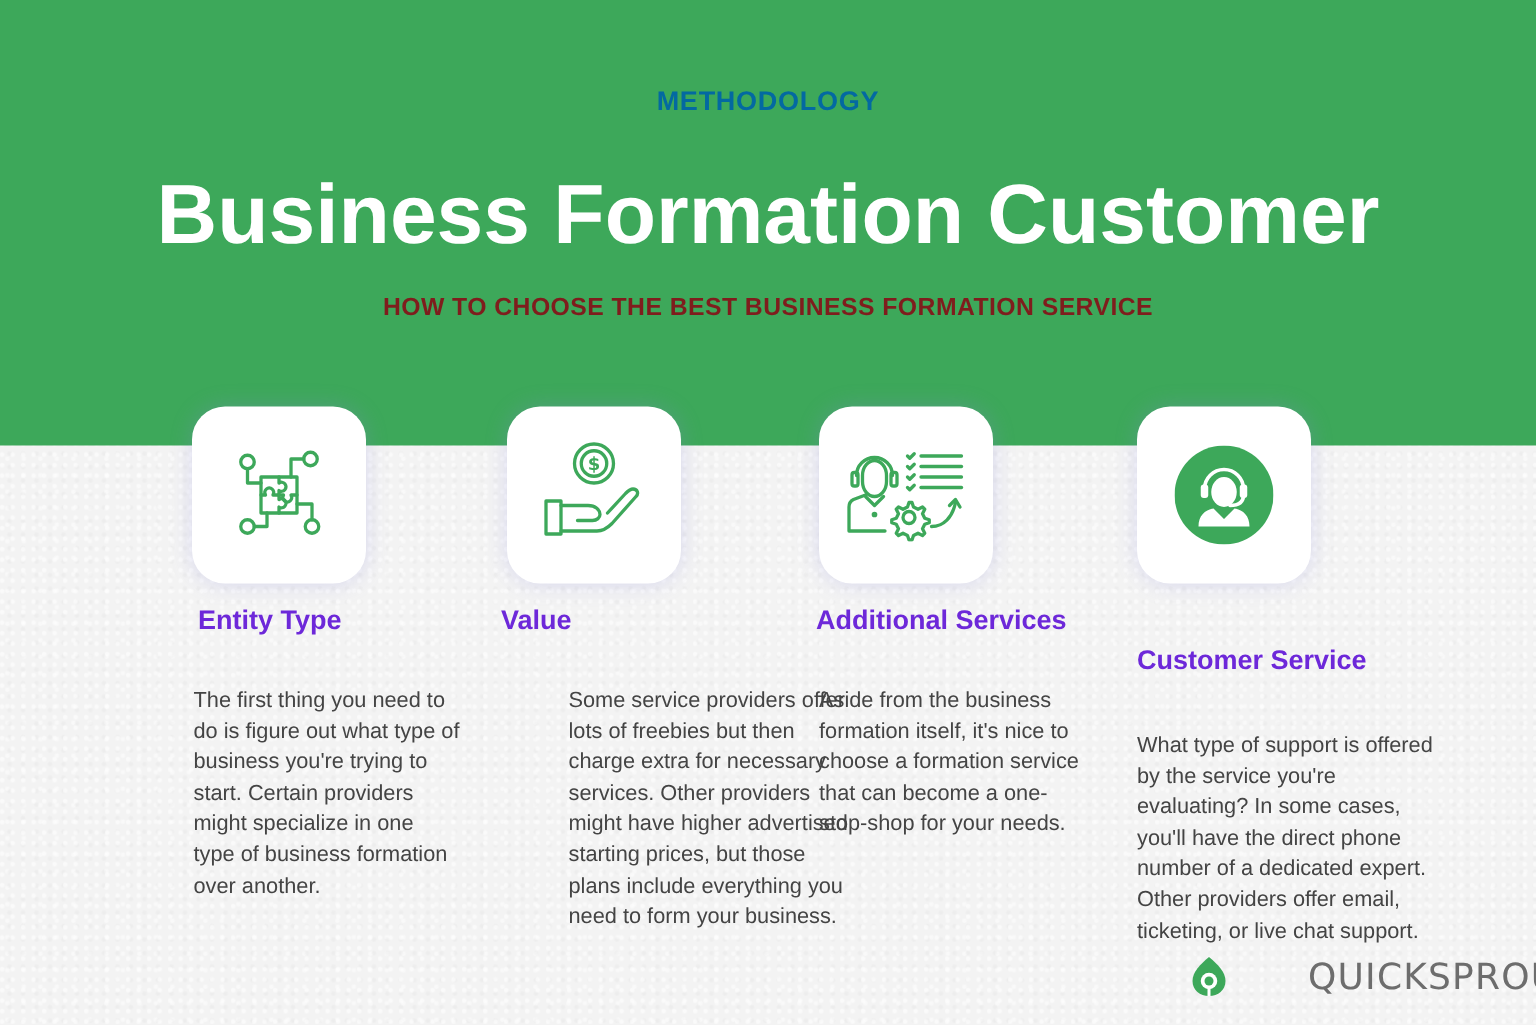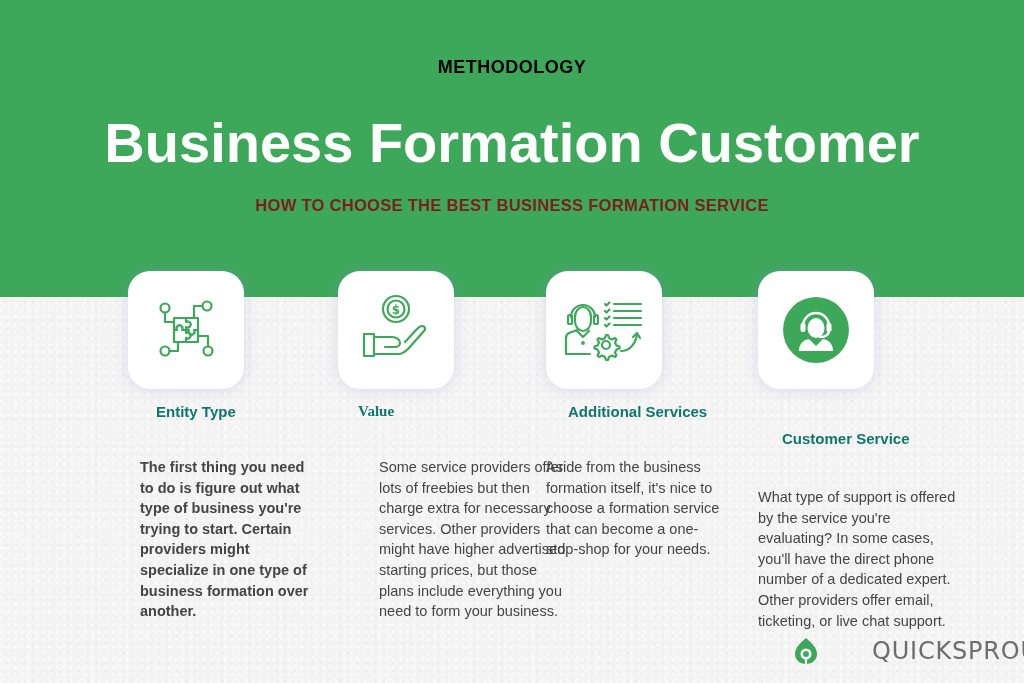--- a/index.html
+++ b/index.html
@@ -13,21 +13,21 @@
         radial-gradient(circle at 70% 60%, rgba(0,0,0,0.025) 0 1px, transparent 2px),
         radial-gradient(circle at 45% 80%, rgba(255,255,255,0.5) 0 1px, transparent 2px);
       background-size: 7px 7px, 9px 9px, 11px 11px;
     }
     .banner {
       position: absolute; left: 0; top: 0; width: 1024px; height: 297px;
       background: #3da85a;
     }
     .eyebrow {
       position: absolute; left: 0; width: 1024px; top: 57px;
-      text-align: center; color: #000000;
+      text-align: center; color: #0369a1;
       font-weight: bold; font-size: 18px; letter-spacing: 0.5px;
     }
     .title {
       position: absolute; left: 0; width: 1024px; top: 108px;
       text-align: center; color: #ffffff;
       font-weight: bold; font-size: 56px; letter-spacing: 0px;
       line-height: 70px;
     }
     .subtitle {
       position: absolute; left: 0; width: 1024px; top: 196px;
@@ -36,21 +36,21 @@
     }
     .card {
       position: absolute; top: 271px; width: 116px; height: 118px;
       background: #ffffff; border-radius: 22px;
       box-shadow: 0 0 14px rgba(140,140,220,0.28);
       display: flex; align-items: center; justify-content: center;
     }
     .card svg { display: block; }
     .heading {
       position: absolute; top: 403px;
-      color: #0f766e; font-weight: bold; font-size: 15px; margin-left: 24px;
+      color: #6d28d9; font-weight: bold; font-size: 18px;
     }
     .body {
       position: absolute; top: 457px;
       color: #444444; font-size: 14.5px; line-height: 20.6px;
     }
     .logo {
       position: absolute; left: 794px; top: 637px;
       display: flex; align-items: center; gap: 48px;
     }
     .logo-text {
@@ -76,33 +76,33 @@
     <polyline points="46.5,6 38,6 38,18"></polyline>
     <polyline points="13.5,51 22,51 22,42"></polyline>
     <polyline points="52,46.5 52,36 42,36"></polyline>
     <rect x="18" y="18" width="24" height="24"></rect>
     <path d="M30,18 v4 a3,3 0 1 1 0,5 v3 h-4 a3,3 0 1 0 -5,0 h-3"></path>
     <path d="M30,30 v3 a3,3 0 1 1 0,5 v4"></path>
     <path d="M30,30 h3 a3,3 0 1 0 5,0 h4"></path>
   </svg>
 </div>
 <div class="heading" style="left:132px;">Entity Type</div>
-<p class="body" style="left:140px; width:178px;font-weight:bold;">The first thing you need to do is figure out what type of business you're trying to start. Certain providers might specialize in one type of business formation over another.</p>
+<p class="body" style="left:129px; width:178px;">The first thing you need to do is figure out what type of business you're trying to start. Certain providers might specialize in one type of business formation over another.</p>
 
 <div class="card" style="left:338px;">
   <svg width="72" height="72" viewBox="0 0 72 72" fill="none" stroke="#3da85a" stroke-width="2.2" stroke-linecap="round" stroke-linejoin="round">
     <circle cx="36" cy="15" r="13"></circle>
     <circle cx="36" cy="15" r="8.5"></circle>
     <text x="36" y="19.5" text-anchor="middle" font-size="12" font-weight="bold" fill="#3da85a" stroke="none" font-family="DejaVu Sans, sans-serif">$</text>
     <rect x="4" y="40" width="10" height="22"></rect>
     <path d="M14,43 h18 c5,0 8,3 8,6 c0,2 -2,4 -5,4 h-10"></path>
     <path d="M14,60 h24 c4,0 7,-2 10,-5 l16,-18 c2,-2 1,-5 -2,-5 c-2,0 -3,1 -5,3 l-12,13"></path>
   </svg>
 </div>
-<div class="heading" style="left:334px;font-family:Liberation Serif, serif;">Value</div>
+<div class="heading" style="left:334px;">Value</div>
 <p class="body" style="left:334px; width:188px;margin-left:45px;">Some service providers offer lots of freebies but then charge extra for necessary services. Other providers might have higher advertised starting prices, but those plans include everything you need to form your business.</p>
 
 <div class="card" style="left:546px;">
   <svg width="82" height="62" viewBox="0 0 82 62" fill="none" stroke="#3da85a" stroke-width="2.2" stroke-linecap="round" stroke-linejoin="round">
 
     <path d="M8,18 a12,12 0 0 1 24,0"></path>
     <rect x="5" y="16" width="4" height="9" rx="1.5"></rect>
     <rect x="31" y="16" width="4" height="9" rx="1.5"></rect>
     <path d="M12,18 c0,-6 4,-10 8,-10 c4,0 8,4 8,10 v4 c0,6 -4,10 -8,10 c-4,0 -8,-4 -8,-10 z"></path>
     <path d="M14,31 l-8,3 c-2,1 -3,3 -3,5 v16 h24"></path>

